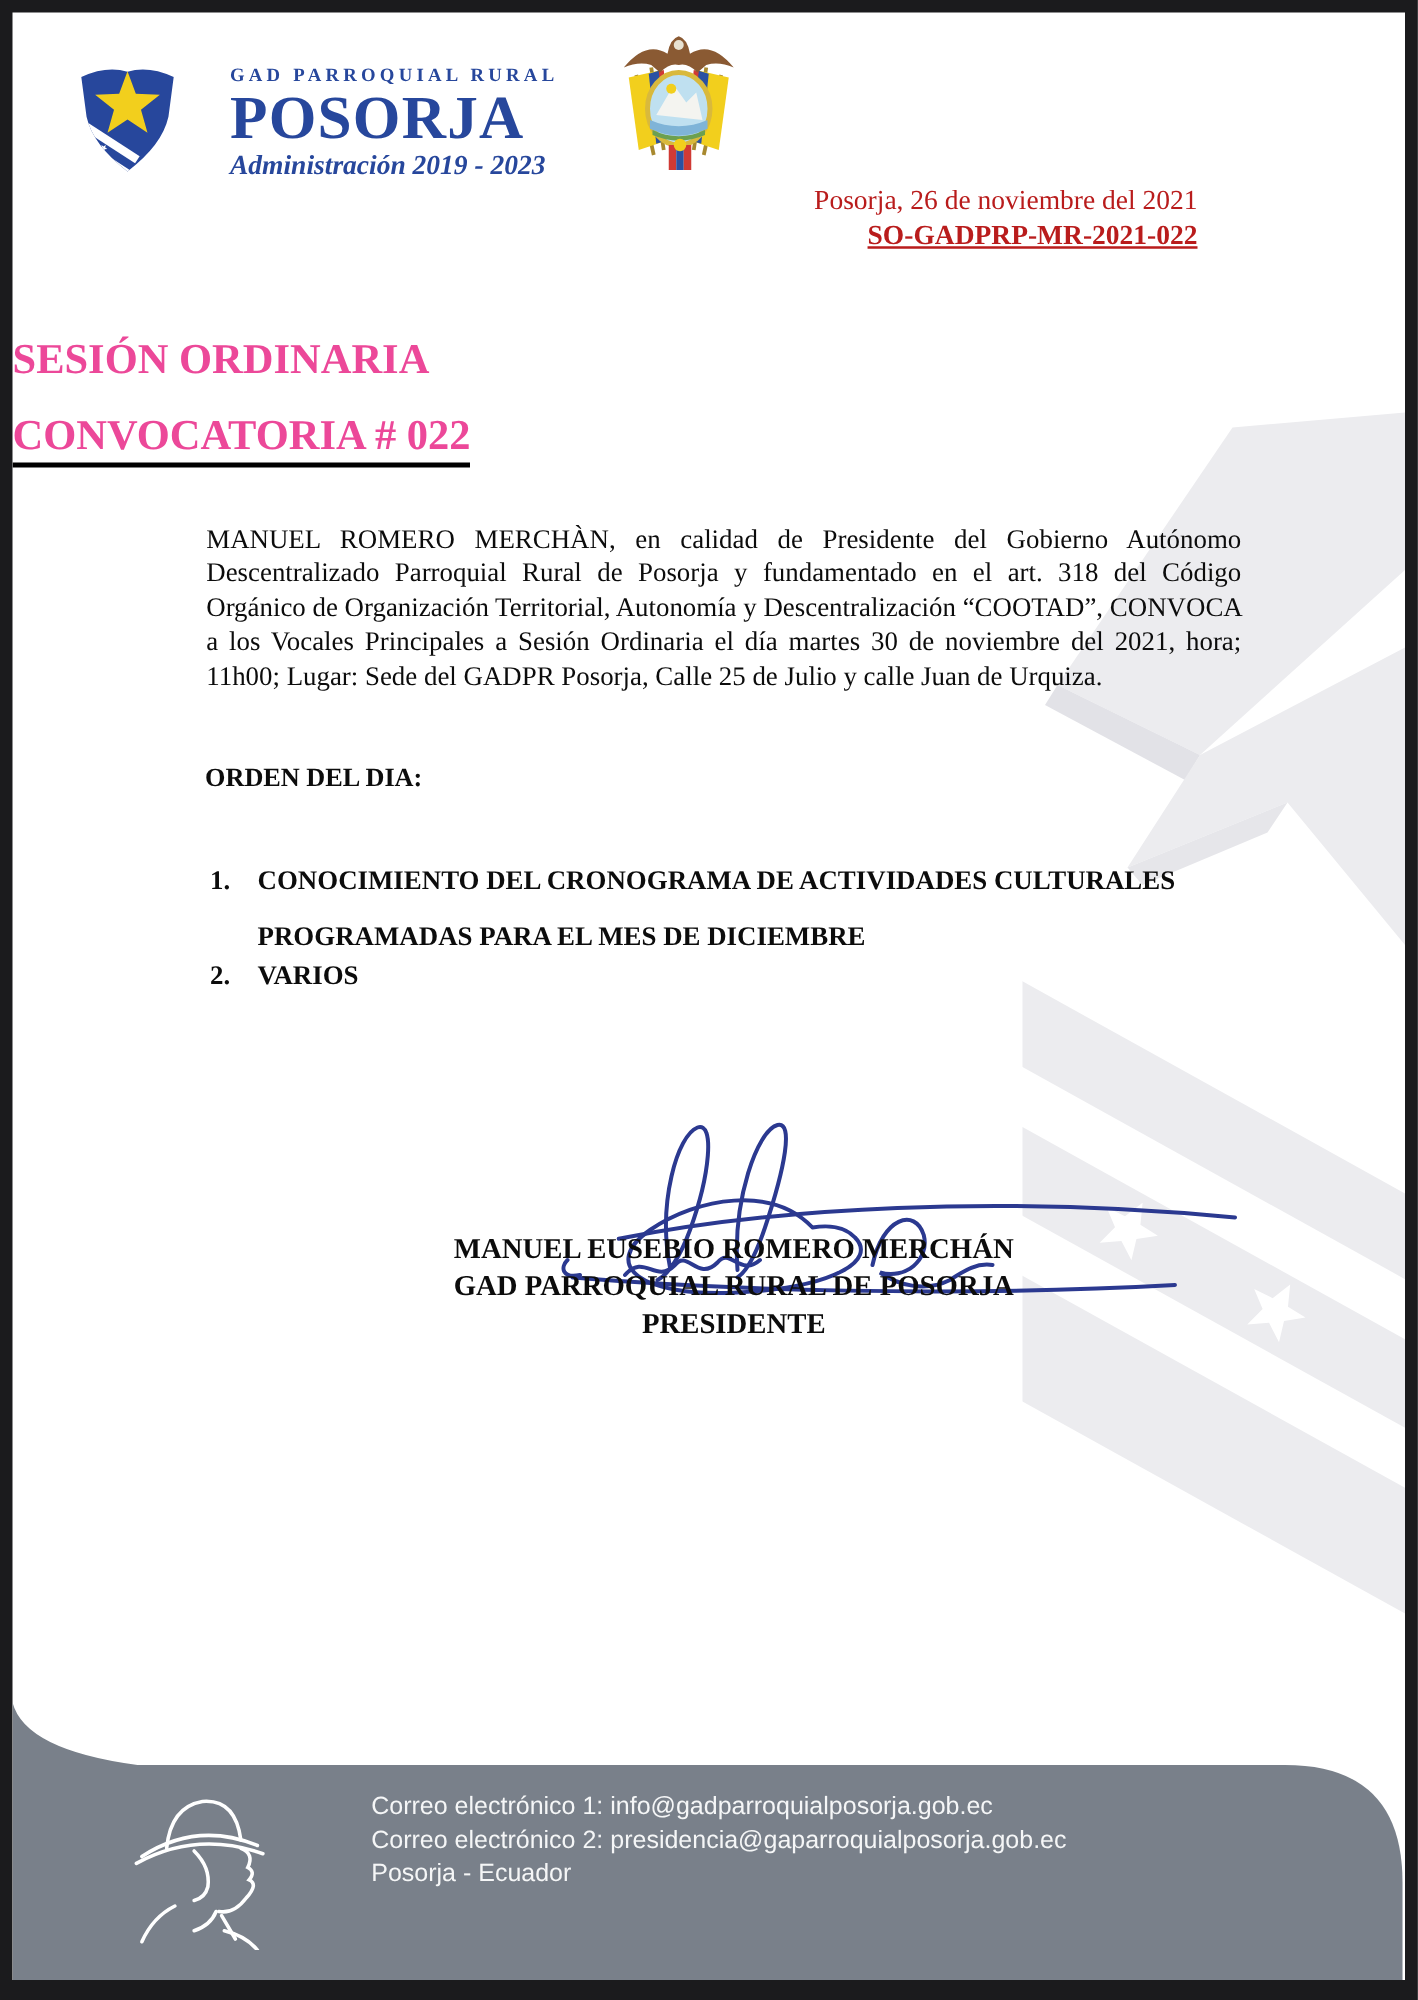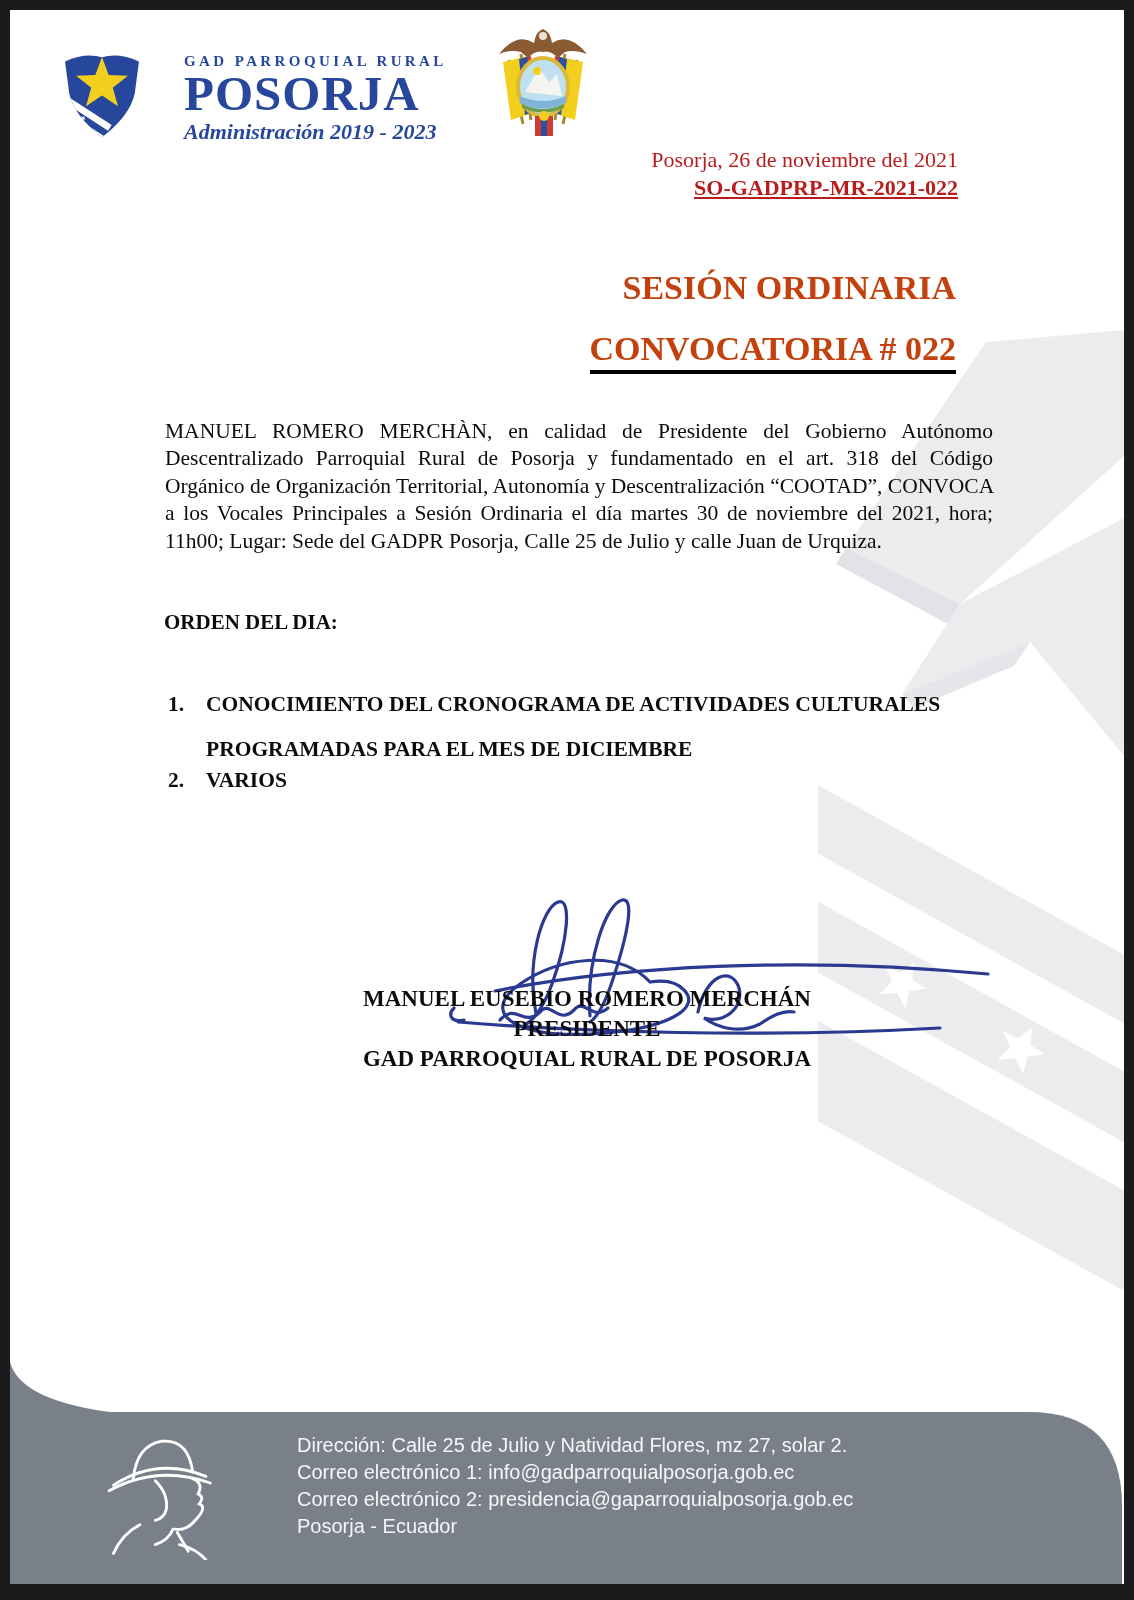--- a/index.html
+++ b/index.html
@@ -14,21 +14,21 @@
   .logo-text{position:absolute;left:92px;top:10px;width:210px;color:#27479c;margin-left:32px;}
   .logo-orgtype{font-size:15px;font-weight:bold;letter-spacing:3.4px;white-space:nowrap;}
   .logo-name{font-size:49px;font-weight:bold;letter-spacing:1px;line-height:44px;margin-top:2px;white-space:nowrap;}
   .logo-admin{font-size:22px;font-weight:bold;font-style:italic;margin-top:3px;white-space:nowrap;}
   .coat{position:absolute;left:477px;top:14px;width:112px;height:118px;}
 
   .dateblock{position:absolute;right:166px;top:136px;text-align:right;font-size:22px;line-height:28px;color:#b91c1c;}
   .refline{font-weight:bold;text-decoration:underline;}
 
   
-  .titleblock{position:absolute;left:0;top:258px;width:946px;text-align:right;color:#c2410c;}
+  .titleblock{position:absolute;left:0;top:258px;width:946px;text-align:left;color:#ec4899;}
   .title-l1{font-size:34px;font-weight:bold;line-height:40px;}
   .title-l2{display:inline-block;font-size:34px;font-weight:bold;line-height:38px;margin-top:4px;
             border-bottom:4px solid #000;padding-bottom:2px;}
 
   
   .bodytext{position:absolute;left:155px;top:386px;width:828px;font-size:21.5px;line-height:27.5px;
             text-align:justify;color:#0c0c0c;z-index:2;}
   .bodytext b{font-weight:normal;}
 
   .agenda-heading{position:absolute;left:154px;top:600px;font-size:21px;font-weight:bold;color:#0c0c0c;z-index:2;}
@@ -165,22 +165,22 @@
         <path d="M150,126 C146,70 166,14 182,10 C195,7 188,44 172,92 C164,116 156,128 150,132"></path>
         <path d="M210,92 C178,58 118,68 80,94 C40,122 72,148 150,144 C228,140 262,118 244,100 C236,91 222,90 210,92"></path>
         <path d="M60,130 C76,112 84,138 100,122 C110,109 118,136 134,120 C144,107 152,132 168,118"></path>
         <path d="M258,122 C266,84 292,76 299,98 C304,118 284,134 264,128 C278,138 300,144 320,134 C332,126 342,120 354,122"></path>
         <path d="M14,118 C8,124 10,133 24,130"></path>
       </g>
     </svg>
 
     <div class="signblock">
       <div>MANUEL EUSEBIO ROMERO MERCHÁN</div>
+      <div>GAD PARROQUIAL RURAL DE POSORJA</div>
       <div>PRESIDENTE</div>
-      <div>GAD PARROQUIAL RURAL DE POSORJA</div>
     </div>
 
     <svg class="footer-shape" viewBox="0 0 1114 226" preserveAspectRatio="none" aria-hidden="true">
       <path d="M0,54 L0,4 Q10,42 100,54 Z" fill="#79808A"></path>
       <path d="M0,54 L1018,54 Q1112,54 1112,148 L1112,226 L0,226 Z" fill="#79808A"></path>
     </svg>
 
     <svg class="hatman" viewBox="0 0 110 120" aria-hidden="true">
       <g fill="none" stroke="#ffffff" stroke-width="2.6" stroke-linecap="round">
         <path d="M10,52 Q50,26 94,44"></path>
@@ -189,20 +189,19 @@
         <path d="M82,46 Q92,50 87,60 Q93,63 88,69 Q95,72 86,82 Q77,94 66,92"></path>
         <path d="M48,48 Q60,60 58,74 Q56,82 48,84"></path>
         <path d="M64,92 Q60,102 48,106"></path>
         <path d="M68,95 L78,112"></path>
         <path d="M10,114 Q18,96 34,88"></path>
         <path d="M70,106 Q86,110 94,120"></path>
       </g>
     </svg>
 
     <div class="footer-text">
-      <div>Dirección: Calle 25 de Julio y Natividad Flores, mz 27, solar 2.</div>
       <div>Correo electrónico 1: info@gadparroquialposorja.gob.ec</div>
       <div>Correo electrónico 2: presidencia@gaparroquialposorja.gob.ec</div>
       <div>Posorja - Ecuador</div>
     </div>
 
   </div>
 </div>
 
 </body></html>

